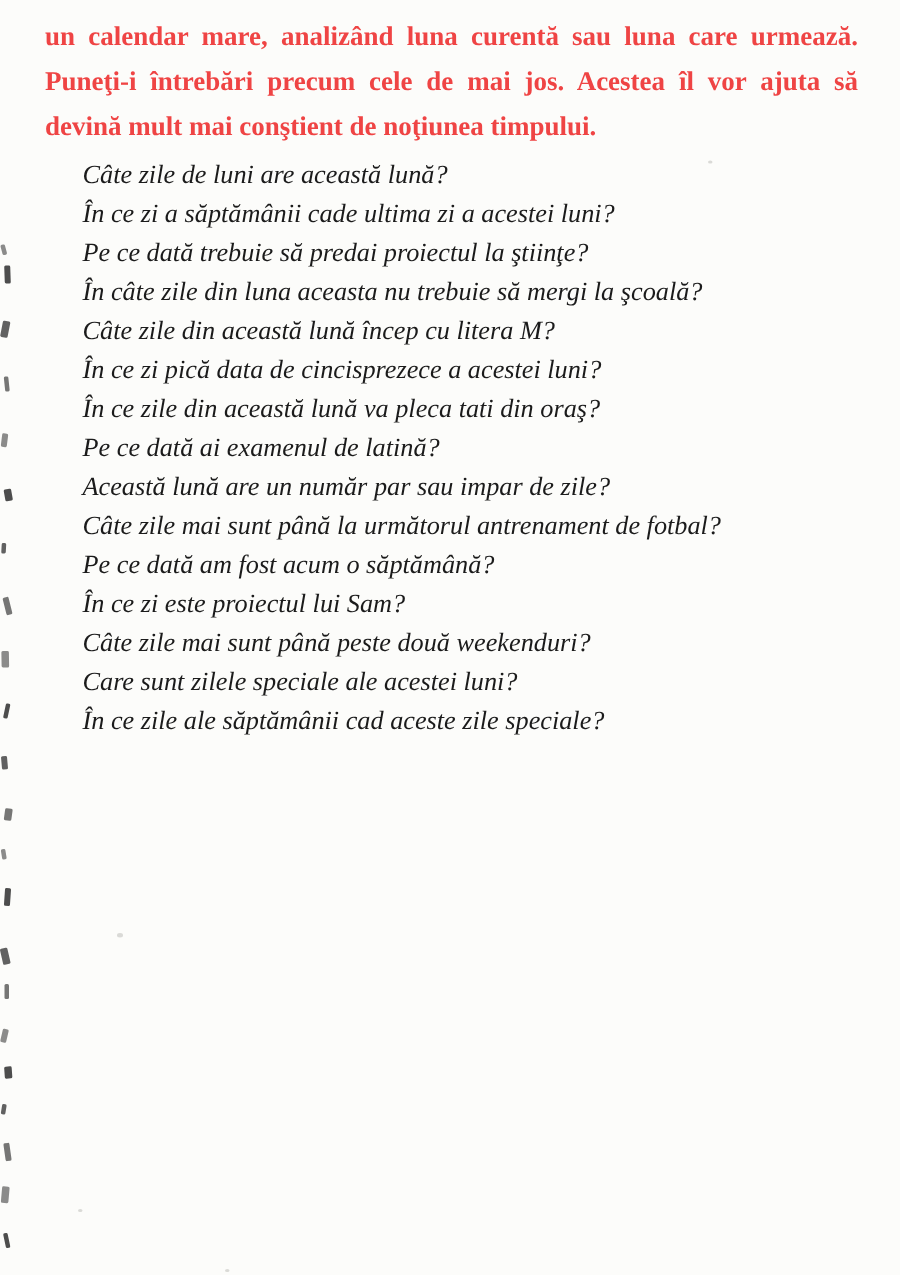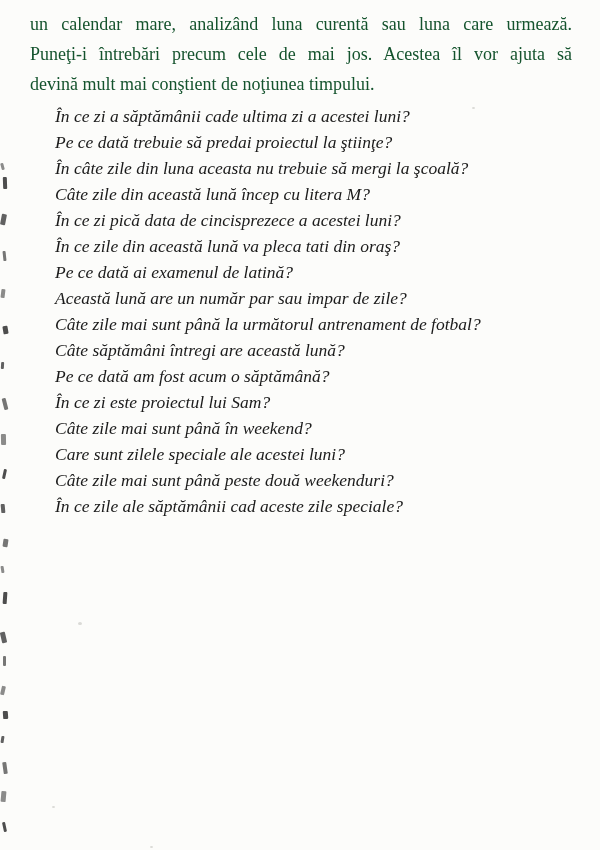--- a/index.html
+++ b/index.html
@@ -14,25 +14,25 @@
     background: #fcfcfa;
     color: #1b1b1b;
     overflow: hidden;
   }
   .content {
     position: absolute;
     top: 9px; left: 30px;
     width: 542px;
   }
   .intro-line {
-    font-weight: 400;
+    font-weight: 700;
     font-size: 18px;
     line-height: 30px;
     white-space: nowrap;
-    color: #14532d;
+    color: #ef4444;
   }
   .intro-line.justified {
     white-space: normal;
     text-align: justify;
     text-align-last: justify;
   }
   .questions {
     margin-top: 4px;
     margin-left: 25px;
   }
@@ -60,35 +60,34 @@
 <div class="page">
 
   <div class="content">
     <div class="intro">
       <div class="intro-line justified">un calendar mare, analizând luna curentă sau luna care urmează.</div>
       <div class="intro-line justified">Puneţi-i întrebări precum cele de mai jos. Acestea îl vor ajuta să</div>
       <div class="intro-line">devină mult mai conştient de noţiunea timpului.</div>
     </div>
 
     <div class="questions">
+      <div class="question-line">Câte zile de luni are această lună?</div>
       <div class="question-line">În ce zi a săptămânii cade ultima zi a acestei luni?</div>
       <div class="question-line">Pe ce dată trebuie să predai proiectul la ştiinţe?</div>
       <div class="question-line">În câte zile din luna aceasta nu trebuie să mergi la şcoală?</div>
       <div class="question-line">Câte zile din această lună încep cu litera M?</div>
       <div class="question-line">În ce zi pică data de cincisprezece a acestei luni?</div>
       <div class="question-line">În ce zile din această lună va pleca tati din oraş?</div>
       <div class="question-line">Pe ce dată ai examenul de latină?</div>
       <div class="question-line">Această lună are un număr par sau impar de zile?</div>
       <div class="question-line">Câte zile mai sunt până la următorul antrenament de fotbal?</div>
-      <div class="question-line">Câte săptămâni întregi are această lună?</div>
       <div class="question-line">Pe ce dată am fost acum o săptămână?</div>
       <div class="question-line">În ce zi este proiectul lui Sam?</div>
-      <div class="question-line">Câte zile mai sunt până în weekend?</div>
+      <div class="question-line">Câte zile mai sunt până peste două weekenduri?</div>
       <div class="question-line">Care sunt zilele speciale ale acestei luni?</div>
-      <div class="question-line">Câte zile mai sunt până peste două weekenduri?</div>
       <div class="question-line">În ce zile ale săptămânii cad aceste zile speciale?</div>
     </div>
   </div>
 
   <div id="artifacts">
       <div class="scan-mark" style="left: 1px; top: 163px; width: 3px; height: 7px; opacity: 0.55; transform: rotate(-15deg);"></div>
       <div class="scan-mark" style="left: 3px; top: 177px; width: 4px; height: 12px; opacity: 0.85; transform: rotate(-2deg);"></div>
       <div class="scan-mark" style="left: 1px; top: 214px; width: 5px; height: 11px; opacity: 0.75; transform: rotate(11deg);"></div>
       <div class="scan-mark" style="left: 3px; top: 251px; width: 3px; height: 10px; opacity: 0.65; transform: rotate(-6deg);"></div>
       <div class="scan-mark" style="left: 1px; top: 289px; width: 4px; height: 9px; opacity: 0.55; transform: rotate(7deg);"></div>

